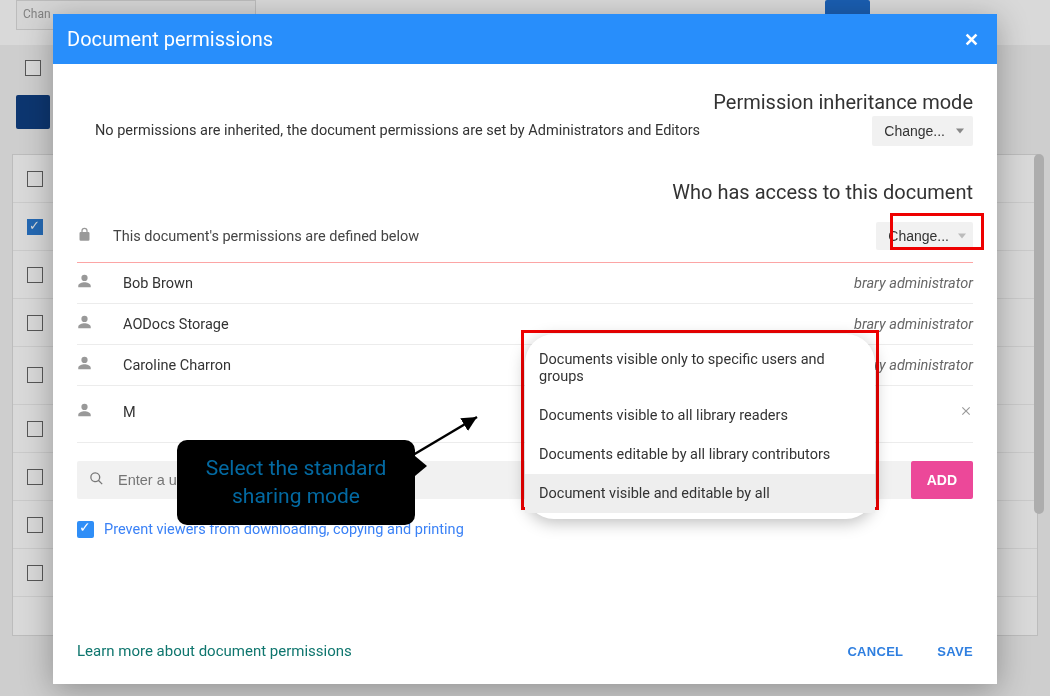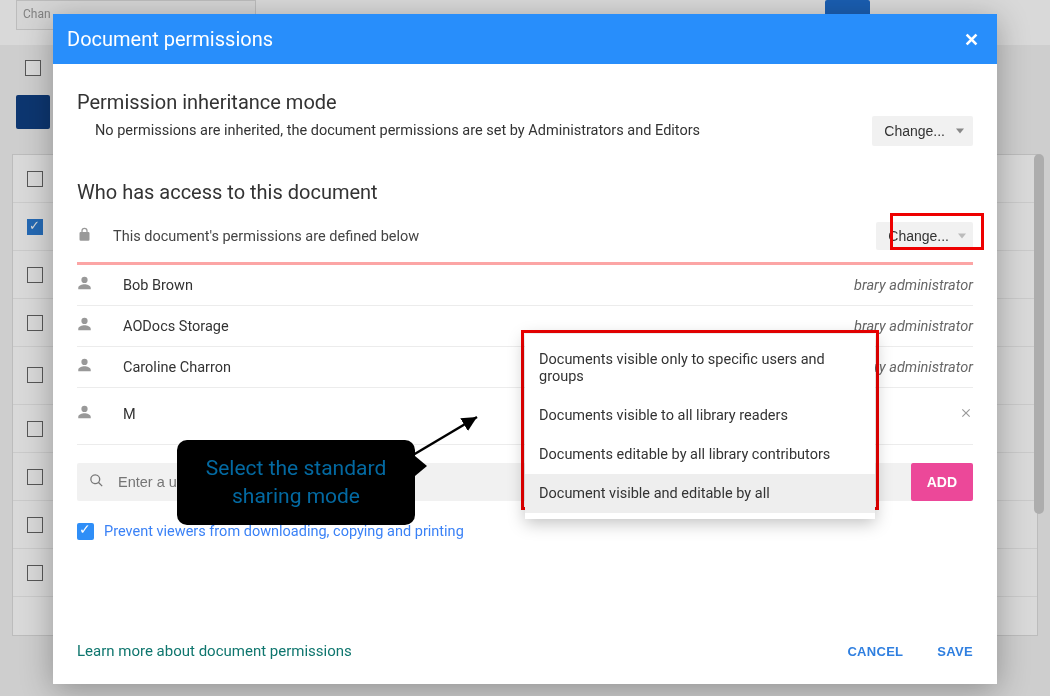--- a/index.html
+++ b/index.html
@@ -72,35 +72,35 @@
     color:#fff;
     height:50px;
     display:flex; align-items:center; justify-content:space-between;
     padding: 0 18px 0 14px;
     font-size:20px;
   }
   .modal-header .close { font-size:18px; cursor:pointer; font-weight:bold;}
   .modal-body {
     flex:1; padding: 0 24px; overflow:hidden; position:relative;
   }
-  .section-title { font-size:20px; color:#333; margin-top:26px; margin-bottom:6px; font-weight:400;}
+  .section-title { font-size:20px; color:#333; margin-top:26px; margin-bottom:6px; font-weight:400;text-align:right;}
   .section-desc { font-size:14.5px; color:#333; margin-left:18px; line-height:1.5;}
   .inherit-row { display:flex; align-items:flex-start;justify-content:flex-end;}
   .inherit-row .desc-col { flex:1; }
   .change-pill {
     background:#f1f1f1; border:none; padding:7px 28px 7px 12px;
     font-size:14px; color:#333; border-radius:2px; position:relative;
     cursor:pointer; margin-top: -4px;
   }
   .change-pill .caret {
     position:absolute; right:9px; top:50%; transform:translateY(-50%);
     border-left:4px solid transparent; border-right:4px solid transparent; border-top:5px solid #888;
   }
   .access-header-row {
-    display:flex; align-items:center; padding:12px 0; border-bottom:3px solid #fca5a5;
+    display:flex; align-items:center; padding:12px 0; border-bottom:1px solid #fca5a5;
     position:relative;
   }
   .access-header-row .lock-icon { width:28px; color:#999; font-size:16px; }
   .access-header-row .text { flex:1; font-size:14.5px; color:#444; padding-left:8px;}
   .change-dropdown-btn {
     background:#f1f1f1; border:none; padding:6px 24px 6px 12px;
     font-size:14px; color:#333; border-radius:2px; position:relative; cursor:pointer;
   }
   .change-dropdown-btn .caret {
     position:absolute; right:7px; top:50%; transform:translateY(-50%);
@@ -147,20 +147,21 @@
   .footer-btns button { background:none; border:none; color:#2f7fe0; font-size:13px; font-weight:600; letter-spacing:.3px; cursor:pointer;}
   
   .dropdown-menu {
     position:absolute;
     right:122px; top:270px;
     width:350px;
     background:#fff;
     box-shadow:0 4px 16px rgba(0,0,0,.25);
     padding:6px 0;
     z-index:50;
+    border-radius:29px;
   }
   .dropdown-menu .opt { padding:11px 14px; font-size:14.5px; color:#333; cursor:pointer;}
   .dropdown-menu .opt.selected { background:#eee;}
   .red-box-menu {
     position:absolute;
     right:118px; top:266px;
     width:358px; height:180px;
     border:3px solid #e00;
     z-index:40; pointer-events:none;
   }

